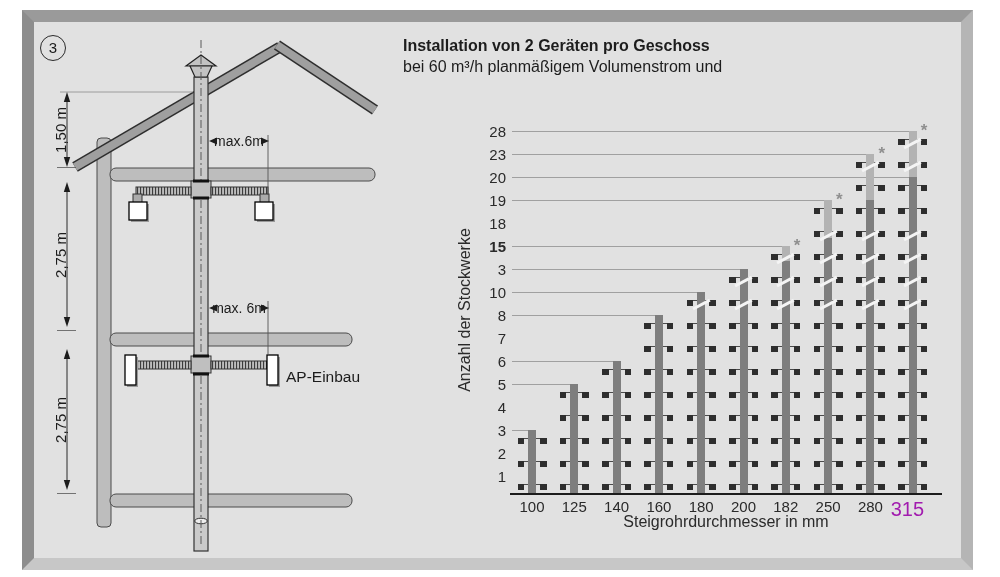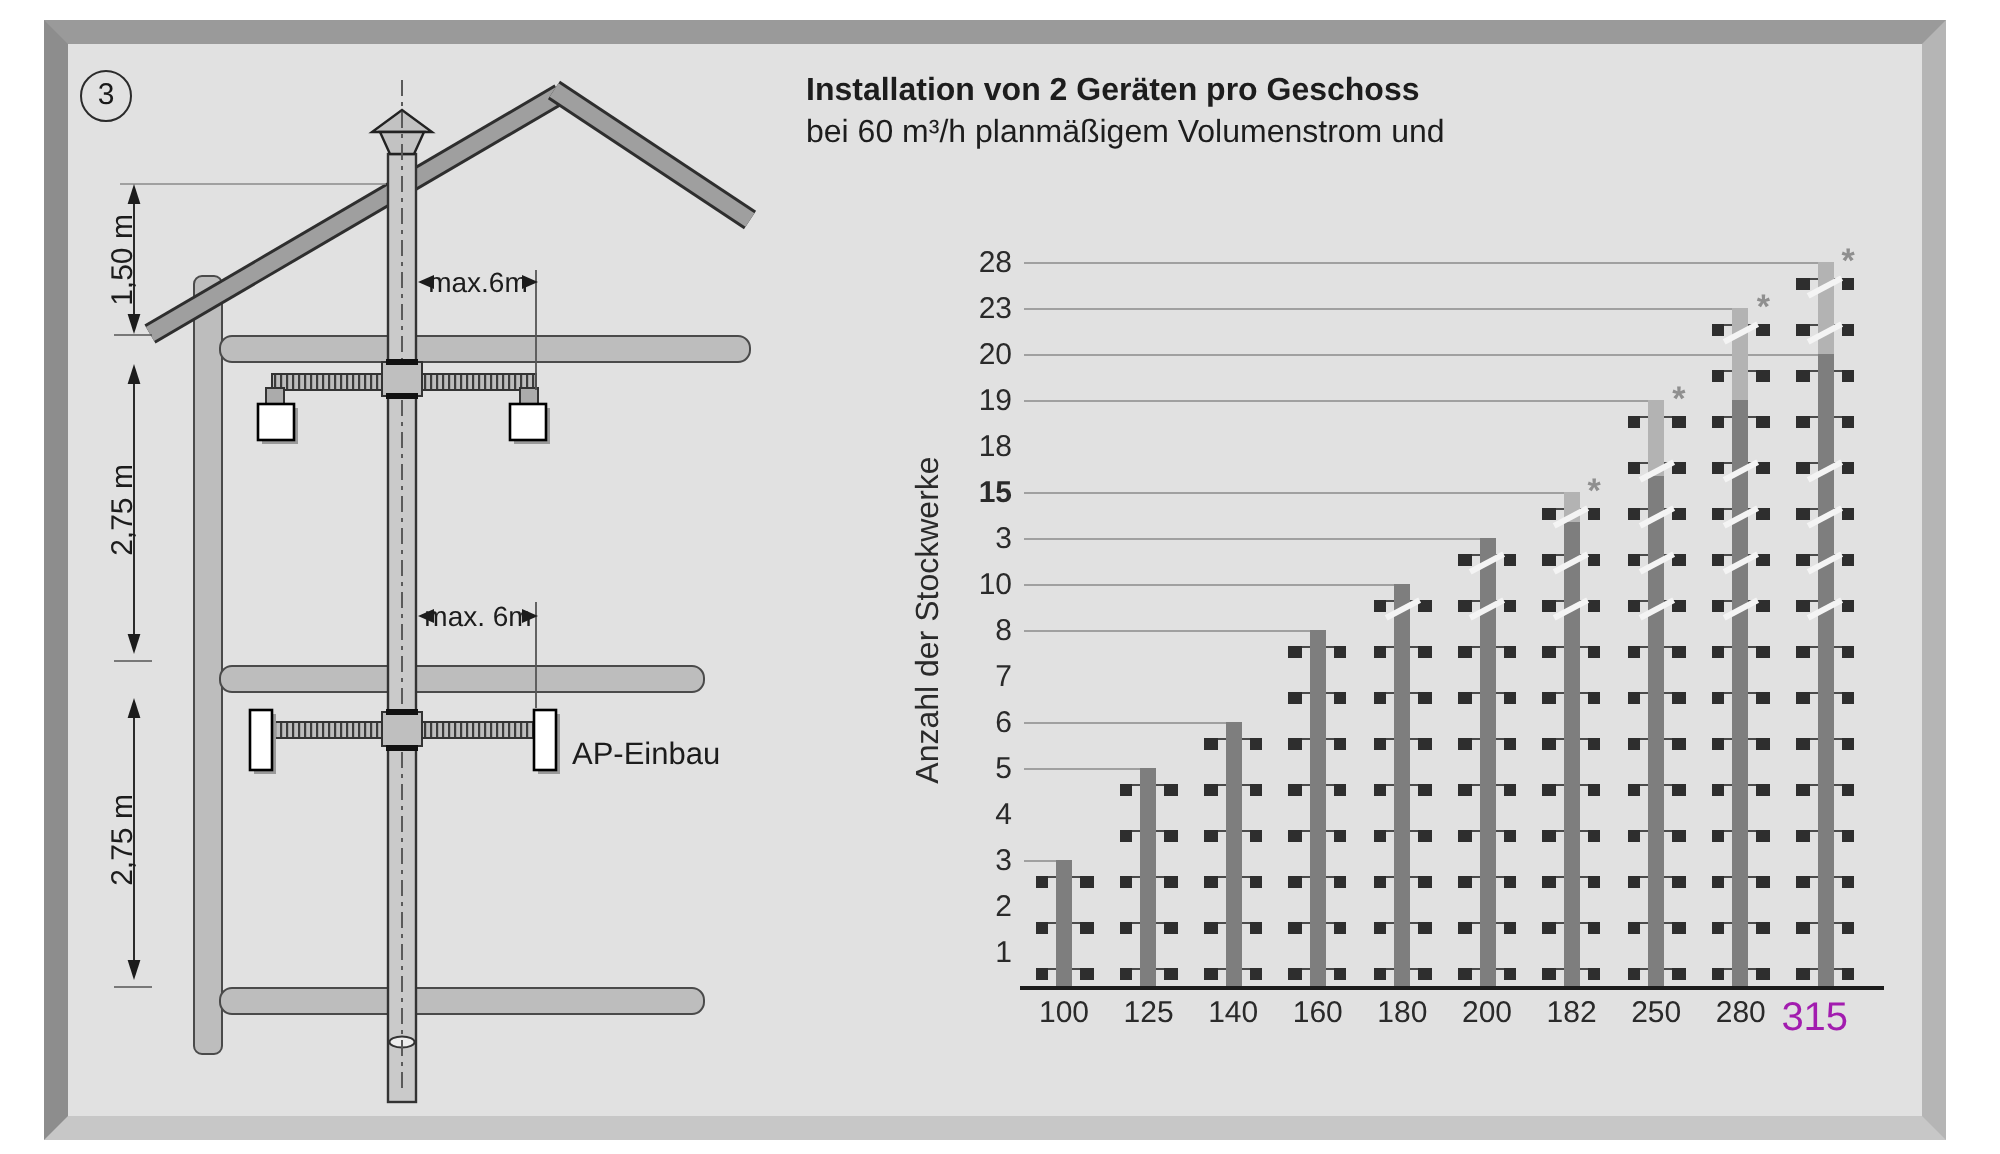--- a/index.html
+++ b/index.html
@@ -483,14 +483,15 @@
       <div style="position: absolute; left: 903.2px; top: 279.6px; width: 19px; height: 3.2px; background: rgb(244, 244, 244); transform: rotate(-28deg);"></div>
       <div style="position: absolute; left: 903.2px; top: 256.6px; width: 19px; height: 3.2px; background: rgb(244, 244, 244); transform: rotate(-28deg);"></div>
       <div style="position: absolute; left: 903.2px; top: 233.6px; width: 19px; height: 3.2px; background: rgb(244, 244, 244); transform: rotate(-28deg);"></div>
       <div style="position: absolute; left: 903.2px; top: 164.6px; width: 19px; height: 3.2px; background: rgb(244, 244, 244); transform: rotate(-28deg);"></div>
       <div style="position: absolute; left: 903.2px; top: 141.6px; width: 19px; height: 3.2px; background: rgb(244, 244, 244); transform: rotate(-28deg);"></div>
       <div style="position: absolute; left: 890.7px; top: 498px; width: 44px; text-align: left; font-size: 20px; color: #a21caf;">315</div>
       <div style="position: absolute; left: 510px; top: 492.5px; width: 432px; height: 2.2px; background: rgb(28, 28, 28);"></div>
     </div>
 
   <div class="axis-title-y">Anzahl der Stockwerke</div>
+  <div class="axis-title-x" style="top:513px;">Steigrohrdurchmesser in mm</div>
 
 </div>
 
 </body></html>

